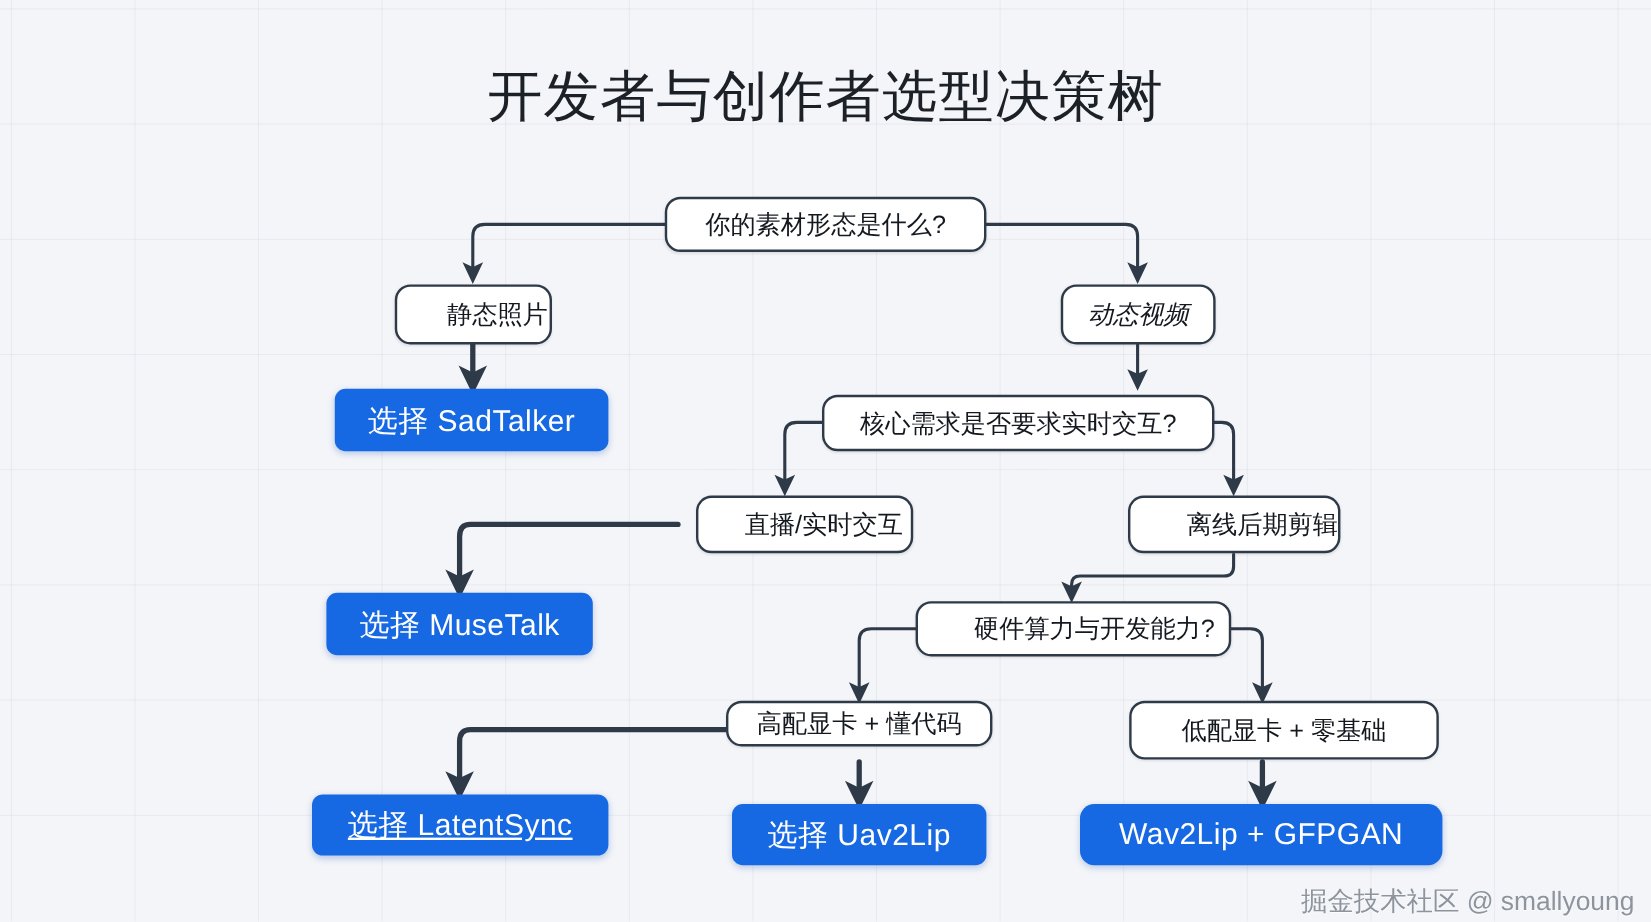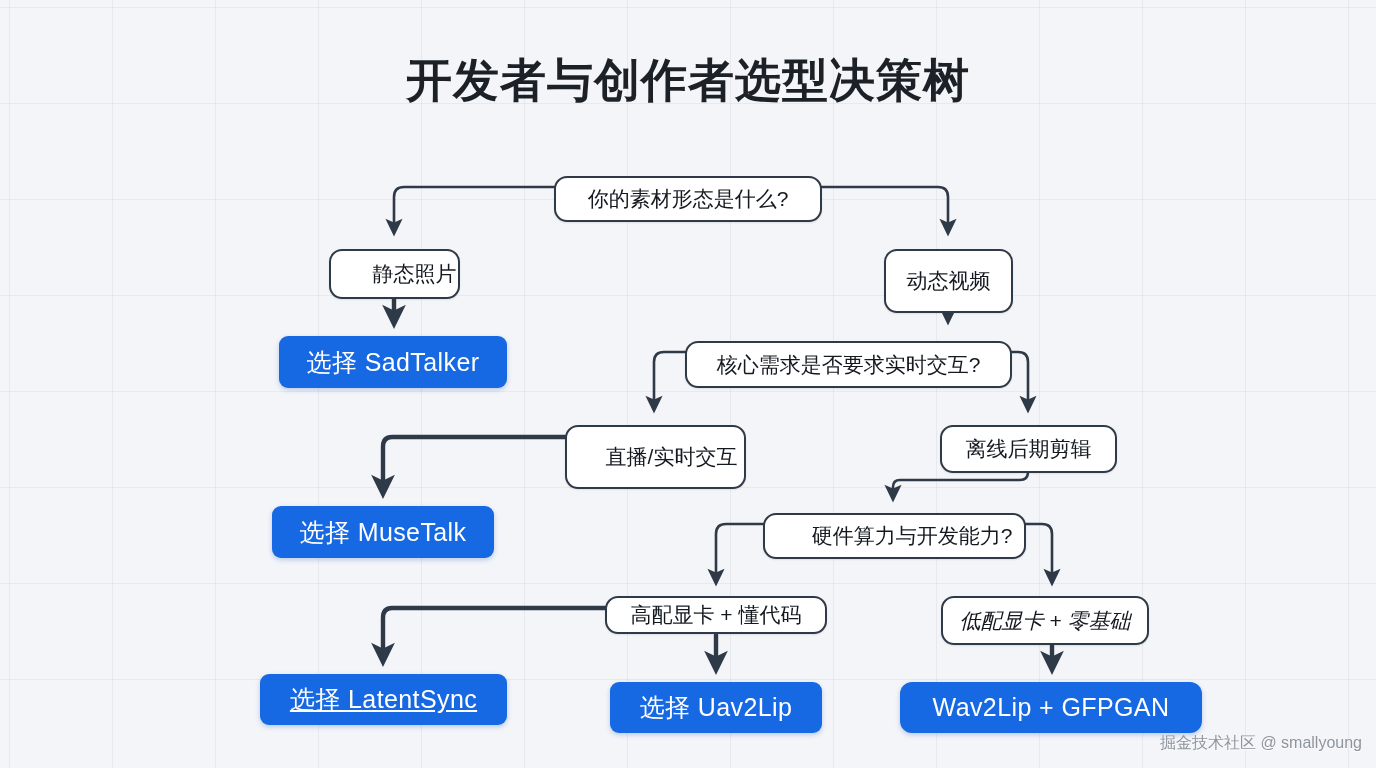--- a/index.html
+++ b/index.html
@@ -28,21 +28,21 @@
   }
 
   
   #title {
     position: absolute;
     left: 0;
     top: 52px;
     width: 1376px;
     text-align: center;
     font-size: 46px;
-    font-weight: bold;
+    font-weight: normal;
     color: #1c2128;
     letter-spacing: 1px;
     line-height: 56px;
     white-space: nowrap;
   }
 
   
   #edges {
     position: absolute;
     left: 0;
@@ -63,21 +63,20 @@
   }
 
   
   .node {
     position: absolute;
     box-sizing: border-box;
     display: flex;
     align-items: center;
     justify-content: center;
     white-space: nowrap;
-    margin-top: 12px;
   }
 
   .node.plain {
     background: #ffffff;
     border: 2.4px solid #2f3a48;
     border-radius: 13px;
     color: #14181f;
     font-size: 21px;
     box-shadow: 0 1px 2px rgba(25,35,55,0.10);
   }
@@ -90,22 +89,22 @@
     font-size: 25px;
     font-weight: 500;
     letter-spacing: 0.4px;
     box-shadow: 0 2px 5px rgba(18,80,190,0.26);
   }
 
   
   #watermark {
     position: absolute;
     right: 14px;
-    bottom: 14px;
-    font-size: 16px;
+    bottom: 2px;
+    font-size: 22px;
     color: #8d949e;
     white-space: nowrap;
     text-shadow: 0 1px 0 rgba(255,255,255,0.8);
   }
 </style>
 </head>
 <body>
 
 <div id="canvas">
 
@@ -149,53 +148,53 @@
   </svg>
 
   <div class="node plain" style="left:554px; top:164px; width:268px; height:46px;">
     <span>你的素材形态是什么?</span>
   </div>
 
   <div class="node plain" style="left:329px; top:237px; width:131px; height:50px;padding-left:40px;">
     <span>静态照片</span>
   </div>
 
-  <div class="node plain" style="left:884px; top:237px; width:129px; height:64px;">
+  <div class="node plain" style="left:884px; top:237px; width:129px; height:50px;font-style:italic;">
     <span>动态视频</span>
   </div>
 
   <div class="node result" style="left:279px; top:324px; width:228px; height:52px;">
     <span>选择 SadTalker</span>
   </div>
 
   <div class="node plain" style="left:685px; top:329px; width:327px; height:47px;">
     <span>核心需求是否要求实时交互?</span>
   </div>
 
-  <div class="node plain" style="left:565px; top:413px; width:181px; height:64px;padding-left:32px;">
+  <div class="node plain" style="left:580px; top:413px; width:181px; height:48px;padding-left:32px;">
     <span>直播/实时交互</span>
   </div>
 
-  <div class="node plain" style="left:940px; top:413px; width:177px; height:48px;">
+  <div class="node plain" style="left:940px; top:413px; width:177px; height:48px;justify-content:flex-end;">
     <span>离线后期剪辑</span>
   </div>
 
   <div class="node result" style="left:272px; top:494px; width:222px; height:52px;">
     <span>选择 MuseTalk</span>
   </div>
 
   <div class="node plain" style="left:763px; top:501px; width:263px; height:46px;padding-left:35px;">
     <span>硬件算力与开发能力?</span>
   </div>
 
   <div class="node plain" style="left:605px; top:584px; width:222px; height:38px;">
     <span>高配显卡 + 懂代码</span>
   </div>
 
-  <div class="node plain" style="left:941px; top:584px; width:208px; height:49px;font-style:italic;">
+  <div class="node plain" style="left:941px; top:584px; width:258px; height:49px;">
     <span>低配显卡 + 零基础</span>
   </div>
 
   <div class="node result" style="left:260px; top:662px; width:247px; height:51px;text-decoration:underline;">
     <span>选择 LatentSync</span>
   </div>
 
   <div class="node result" style="left:610px; top:670px; width:212px; height:51px;justify-content:center;">
     <span>选择 Uav2Lip</span>
   </div>

